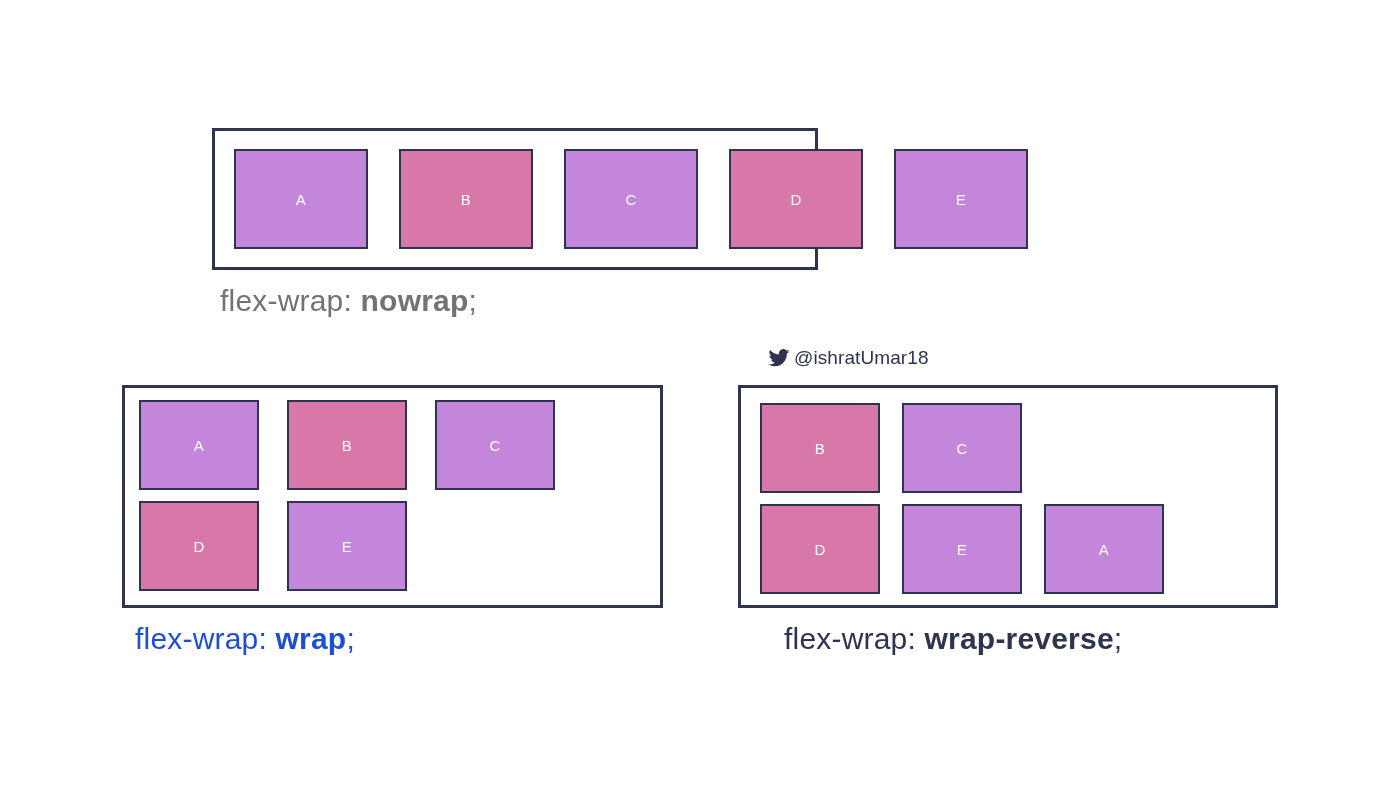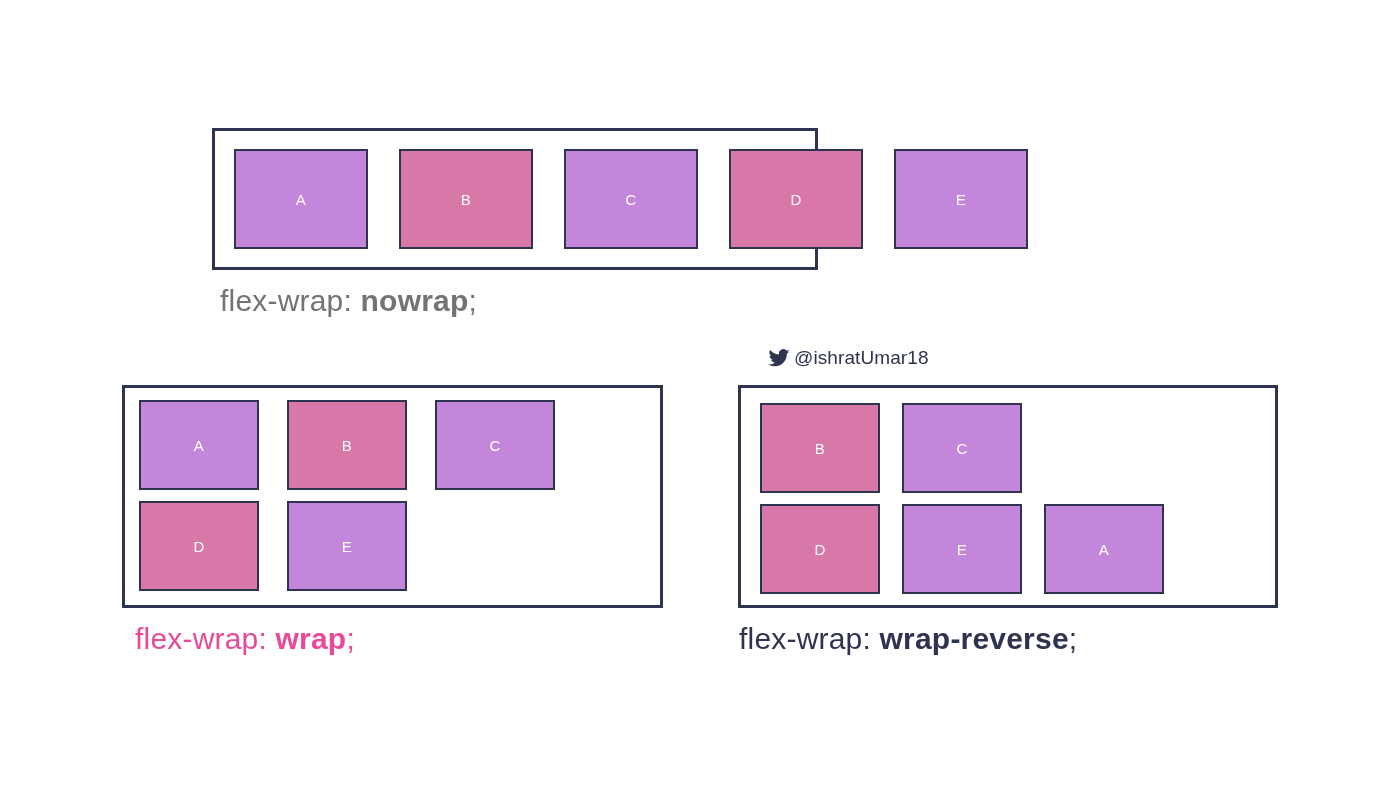--- a/index.html
+++ b/index.html
@@ -186,21 +186,21 @@
       <div class="flex-item purple" style="background: rgb(196, 134, 219); border-color: rgb(46, 51, 80); color: rgb(255, 255, 255);">
         <span>C</span>
       </div>
       <div class="flex-item pink" style="background: rgb(216, 120, 168); border-color: rgb(46, 51, 80); color: rgb(255, 255, 255);">
         <span>D</span>
       </div>
       <div class="flex-item purple" style="background: rgb(196, 134, 219); border-color: rgb(46, 51, 80); color: rgb(255, 255, 255);">
         <span>E</span>
       </div>
     </div>
-    <div class="caption" id="caption-wrap" style="color: #ec4899;">
+    <div class="caption" id="caption-wrap" style="color: #1d4ed8;">
       <span class="prop">flex-wrap: </span><span class="value">wrap</span><span class="term">;</span>
     </div>
   </section>
 
   <section id="panel-wrapreverse">
     <div class="flex-container wraprev" style="border-color: rgb(46, 51, 80);">
       <div class="flex-item pink row-top" style="background: rgb(216, 120, 168); border-color: rgb(46, 51, 80); color: rgb(255, 255, 255);">
         <span>D</span>
       </div>
       <div class="flex-item purple row-top" style="background: rgb(196, 134, 219); border-color: rgb(46, 51, 80); color: rgb(255, 255, 255);">
@@ -209,18 +209,18 @@
       <div class="flex-item purple row-bottom" style="background: rgb(196, 134, 219); border-color: rgb(46, 51, 80); color: rgb(255, 255, 255);">
         <span>A</span>
       </div>
       <div class="flex-item pink row-bottom" style="background: rgb(216, 120, 168); border-color: rgb(46, 51, 80); color: rgb(255, 255, 255);">
         <span>B</span>
       </div>
       <div class="flex-item purple row-bottom" style="background: rgb(196, 134, 219); border-color: rgb(46, 51, 80); color: rgb(255, 255, 255);">
         <span>C</span>
       </div>
     </div>
-    <div class="caption" id="caption-wrapreverse" style="color: rgb(46, 51, 80);">
+    <div class="caption" id="caption-wrapreverse" style="color: rgb(46, 51, 80); margin-left: 45px;">
       <span class="prop">flex-wrap: </span><span class="value">wrap-reverse</span><span class="term">;</span>
     </div>
   </section>
 
 </div>
 
 </body></html>

